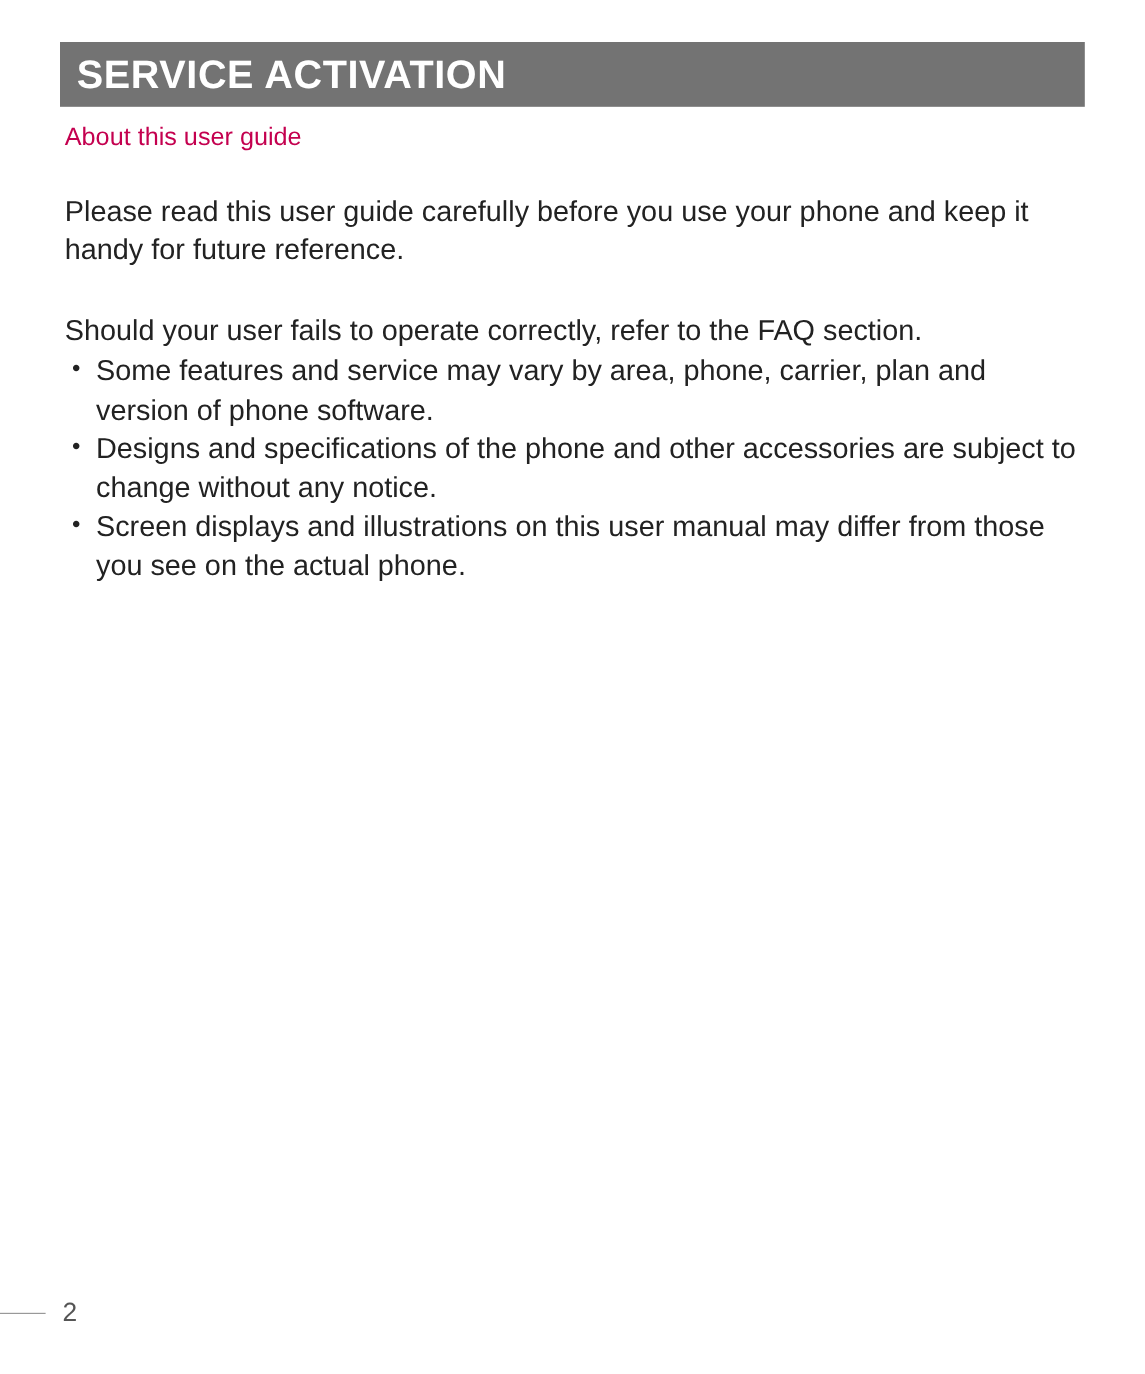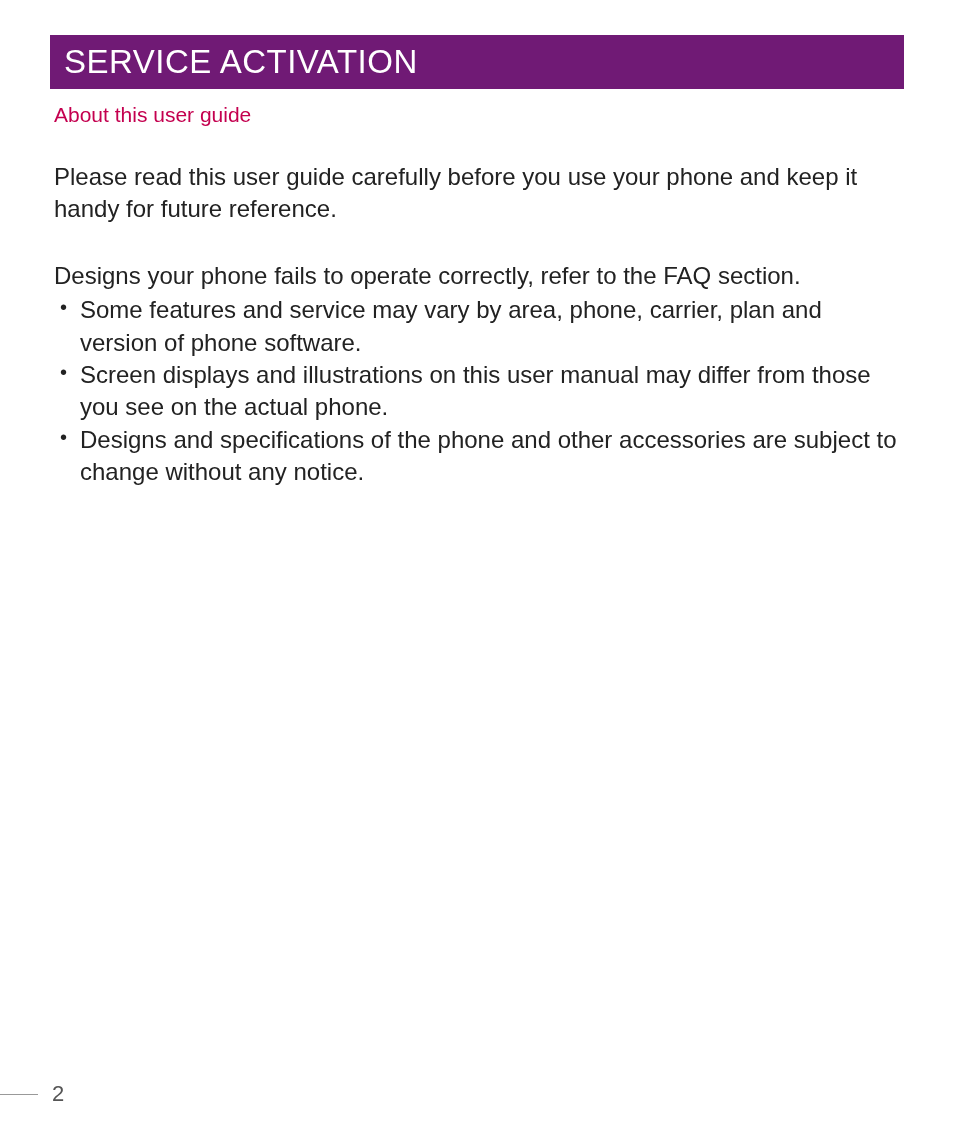--- a/index.html
+++ b/index.html
@@ -12,25 +12,25 @@
       height: 1145px;
       background: #ffffff;
       font-family: "Helvetica Neue", Helvetica, Arial, sans-serif;
       position: relative;
       font-stretch: condensed;
     }
     .page-content {
       padding: 35px 50px 0 50px;
     }
     .section-header {
-      background: #701a75;
+      background: #737373;
       color: #ffffff;
       padding: 8px 14px;
       font-size: 33px;
-      font-weight: 400;
+      font-weight: 700;
       letter-spacing: 0.5px;
       font-stretch: condensed;
     }
     .subsection-title {
       color: #c4004f;
       font-size: 21px;
       font-weight: 400;
       margin-top: 14px;
       margin-bottom: 16px;
       padding-left: 4px;
@@ -90,25 +90,25 @@
     }
   </style>
 </head>
 <body>
 
 <div class="page-content">
   <div class="section-header">SERVICE ACTIVATION</div>
   <div class="subsection-title">About this user guide</div>
   <div class="body-text">
     <div class="paragraph">Please read this user guide carefully before you use your phone and keep it handy for future reference.</div>
-    <div class="paragraph">Designs your phone fails to operate correctly, refer to the FAQ section.</div>
+    <div class="paragraph">Should your user fails to operate correctly, refer to the FAQ section.</div>
   </div>
   <ul class="bullet-list">
     <li>Some features and service may vary by area, phone, carrier, plan and version of phone software.</li>
+    <li>Designs and specifications of the phone and other accessories are subject to change without any notice.</li>
     <li>Screen displays and illustrations on this user manual may differ from those you see on the actual phone.</li>
-    <li>Designs and specifications of the phone and other accessories are subject to change without any notice.</li>
   </ul>
 </div>
 
 <div class="page-footer">
   <div class="footer-line"></div>
   <div class="page-number">2</div>
 </div>
 
 </body></html>

